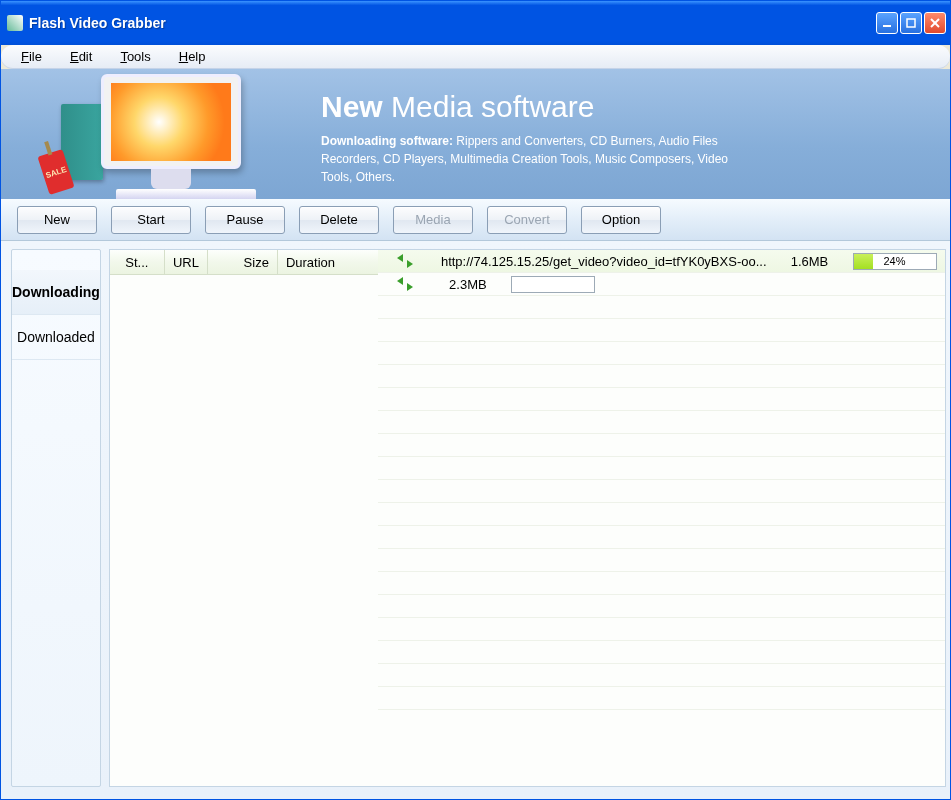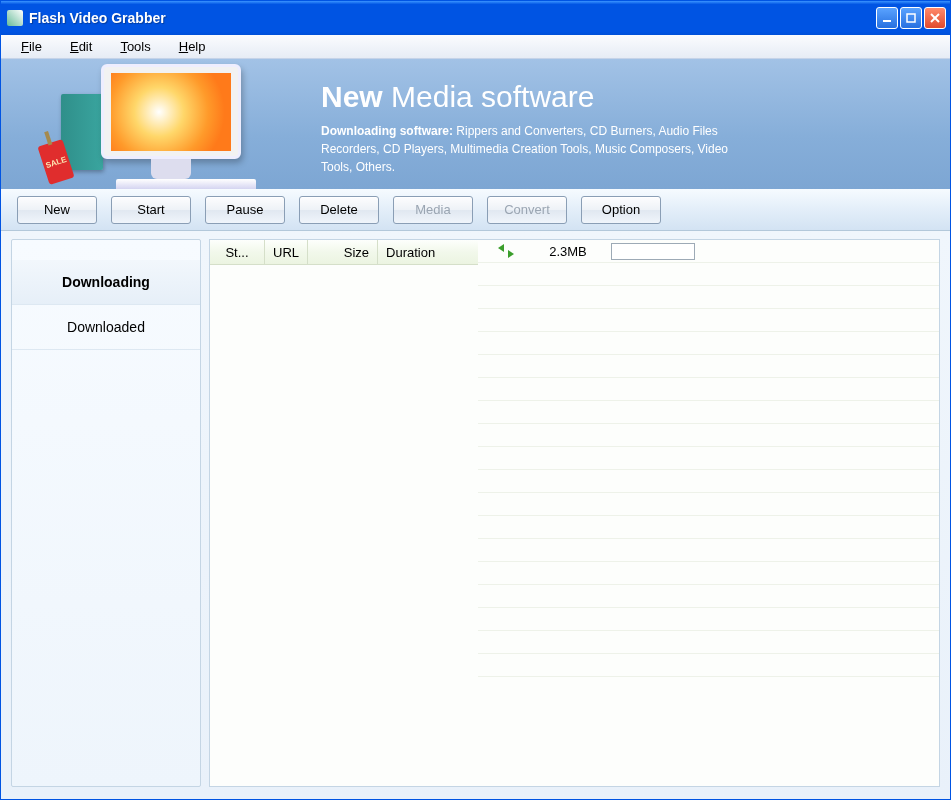--- a/index.html
+++ b/index.html
@@ -12,21 +12,21 @@
   overflow: hidden;
 }
 .window {
   width: 951px;
   height: 800px;
   border: 1px solid #0054e3;
   display: flex;
   flex-direction: column;
 }
 .titlebar {
-  height: 34px;
+  height: 44px;
   background: linear-gradient(to bottom, #3a93ff 0%, #0054e3 10%, #0054e3 90%, #0050d8 100%);
   display: flex;
   align-items: center;
   padding: 12px 4px;
   color: white;
 }
 .titlebar-icon {
   width: 16px; height: 16px;
   margin: 0 6px 0 2px;
   background: linear-gradient(45deg, #6b9, #fff);
@@ -53,20 +53,21 @@
 }
 .btn-min, .btn-max { background: linear-gradient(to bottom, #5aa3ff, #2770e0); }
 .btn-close { background: linear-gradient(to bottom, #ff8a6b, #e04a2e); }
 .menubar {
   height: 24px;
   background: linear-gradient(to bottom, #fbfcfe, #e6ecf5);
   border-bottom: 1px solid #c5d3e8;
   display: flex;
   align-items: center;
   padding: 0 6px;
+  border-radius: 12px;
 }
 .menu-item {
   padding: 2px 14px;
   font-size: 13px;
   cursor: pointer;
 }
 .menu-item u { text-decoration: underline; }
 .banner {
   height: 130px;
   background: linear-gradient(to bottom, #a2c2e6, #86aed9 60%, #7da6d3);
@@ -339,20 +340,33 @@
     </div>
 
     <div class="list-area">
       <div class="list-header">
         <div class="col col-status">St...</div>
         <div class="col col-url">URL</div>
         <div class="col col-size">Size</div>
         <div class="col col-duration">Duration</div>
       </div>
       <div class="list-body" id="list-body">
+          <div class="row selected">
+            <div class="col col-status">
+              <div class="status-icon-arrows"></div>
+            </div>
+            <div class="col col-url">http://74.125.15.25/get_video?video_id=tfYK0yBXS-oo...</div>
+            <div class="col col-size">1.6MB</div>
+            <div class="col col-duration">
+              <div class="progress-bar">
+                <div class="progress-fill" style="width: 24%;"></div>
+                <div class="progress-text">24%</div>
+              </div>
+            </div>
+          </div>
           <div class="row">
             <div class="col col-status">
               <div class="status-icon-arrows"></div>
             </div>
             <div class="col col-size">2.3MB</div>
             <div class="col col-duration">
               <div class="progress-bar">
                 <div class="progress-fill" style="width: 0%;"></div>
                 <div class="progress-text"></div>
               </div>

